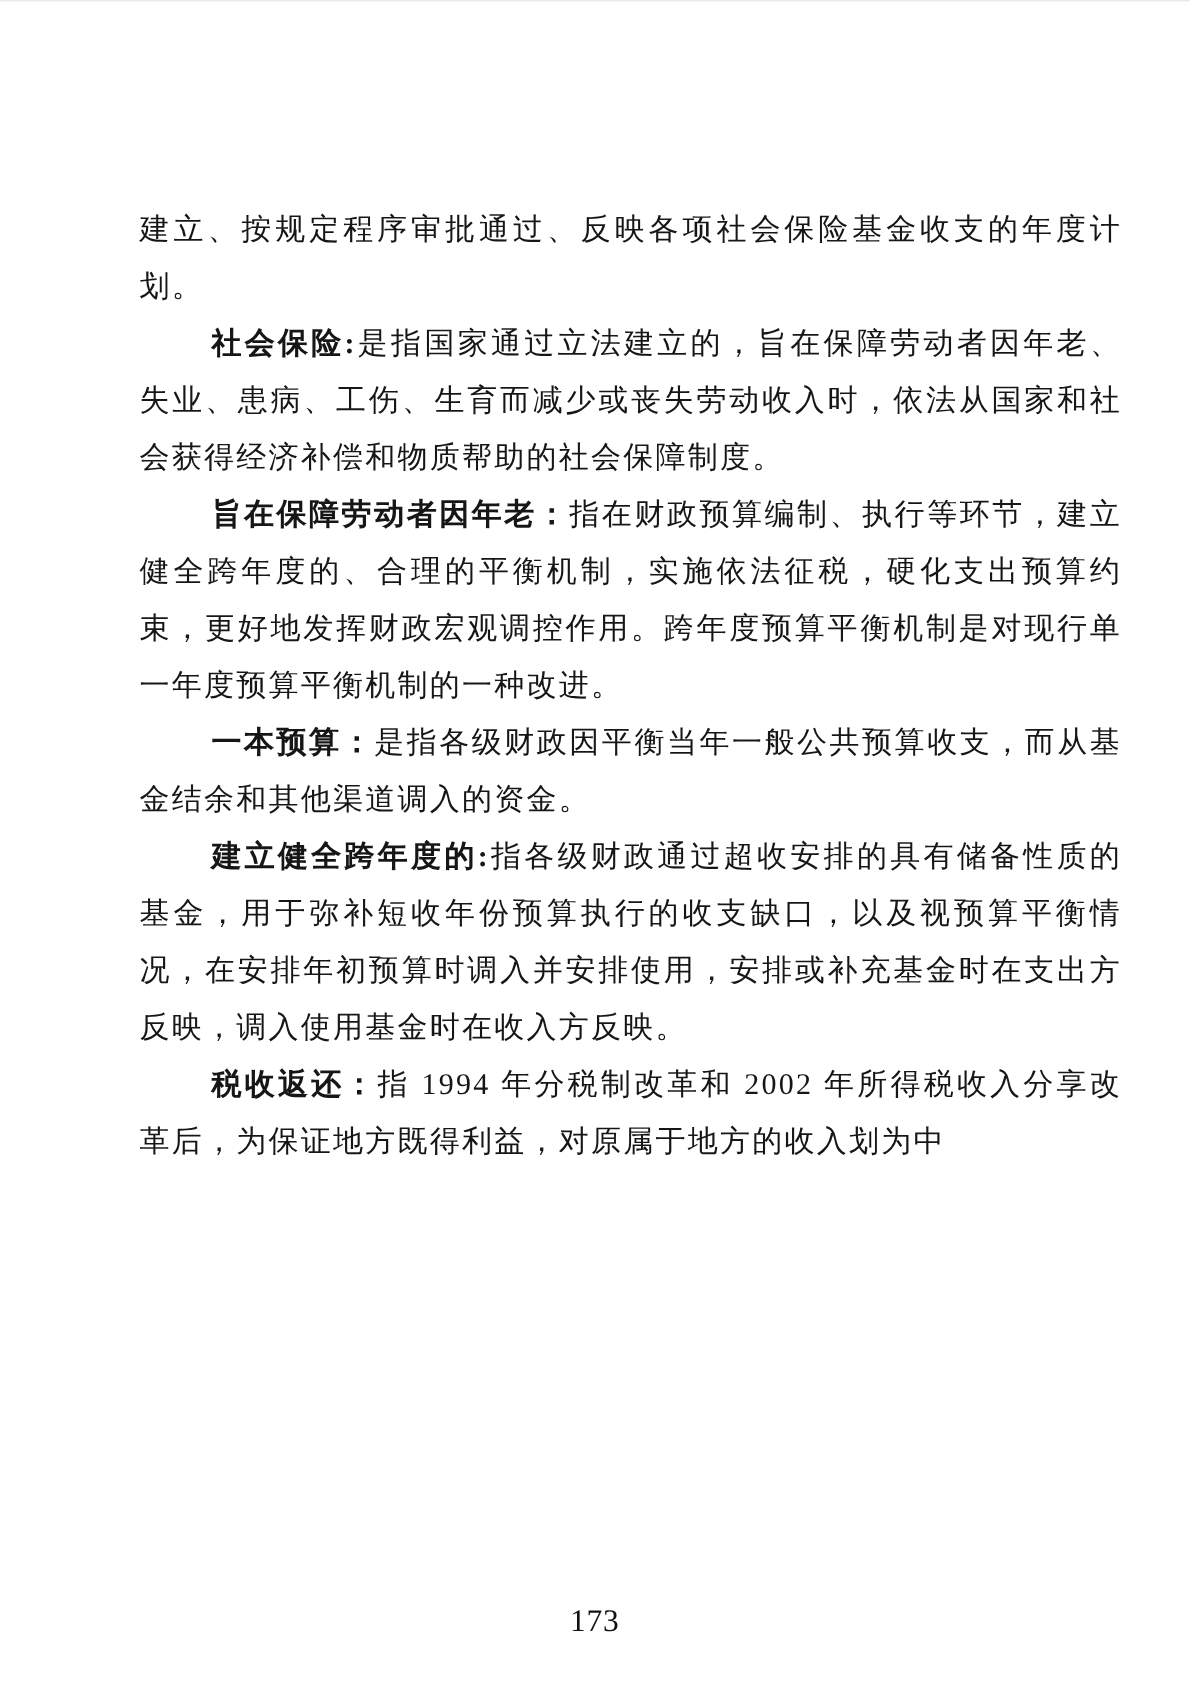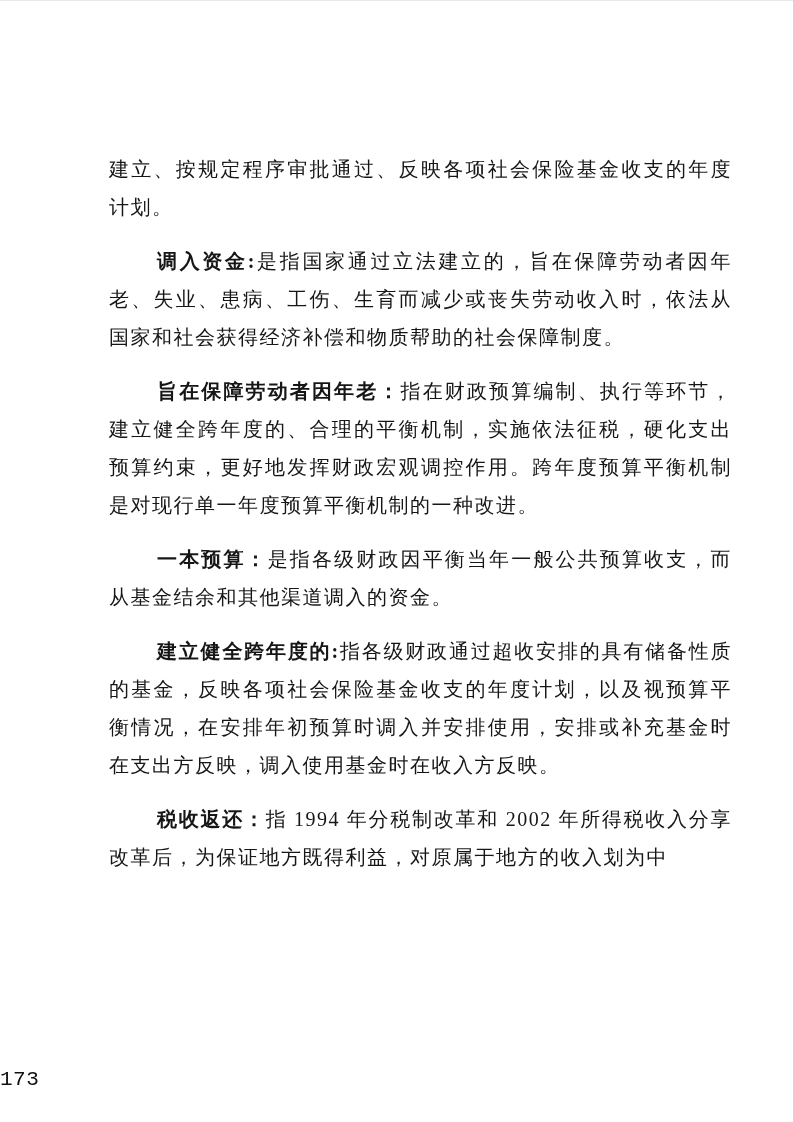--- a/index.html
+++ b/index.html
@@ -26,56 +26,56 @@
     left: 93px;
     top: 134px;
     width: 655px;
     font-size: 20px;
     line-height: 38px;
     letter-spacing: 1.5px;
     color: #161616;
     text-align: justify;
   }
   .para {
-    margin: 16px;
+    margin: 0;
     padding: 0;
   }
   .para.indent {
     text-indent: 48px;
   }
   .term {
     font-weight: 700;
   }
   .page-number {
     position: absolute;
     top: 1068px;
     left: 0;
     width: 100%;
-    text-align: left;
-    font-family: Liberation Mono, monospace;
+    text-align: center;
+    font-family: Liberation Serif, serif;
     font-size: 21px;
     letter-spacing: 0.5px;
     color: #111111;
   }
 </style>
 </head>
 <body>
 
 <div class="scan-edge"></div>
 
 <div class="text-block">
 
   <p class="para"><span>建立、按规定程序审批通过、反映各项社会保险基金收支的年度计划。</span></p>
 
-  <p class="para indent"><span class="term">调入资金</span><span class="term">:</span><span>是指国家通过立法建立的，旨在保障劳动者因年老、失业、患病、工伤、生育而减少或丧失劳动收入时，依法从国家和社会获得经济补偿和物质帮助的社会保障制度。</span></p>
+  <p class="para indent"><span class="term">社会保险</span><span class="term">:</span><span>是指国家通过立法建立的，旨在保障劳动者因年老、失业、患病、工伤、生育而减少或丧失劳动收入时，依法从国家和社会获得经济补偿和物质帮助的社会保障制度。</span></p>
 
 
   <p class="para indent"><span class="term">旨在保障劳动者因年老</span><span class="term">：</span><span>指在财政预算编制、执行等环节，建立健全跨年度的、合理的平衡机制，实施依法征税，硬化支出预算约束，更好地发挥财政宏观调控作用。跨年度预算平衡机制是对现行单一年度预算平衡机制的一种改进。</span></p>
 
   <p class="para indent"><span class="term">一本预算</span><span class="term">：</span><span>是指各级财政因平衡当年一般公共预算收支，而从基金结余和其他渠道调入的资金。</span></p>
 
-  <p class="para indent"><span class="term">建立健全跨年度的</span><span class="term">:</span><span>指各级财政通过超收安排的具有储备性质的基金，反映各项社会保险基金收支的年度计划，以及视预算平衡情况，在安排年初预算时调入并安排使用，安排或补充基金时在支出方反映，调入使用基金时在收入方反映。</span></p>
+  <p class="para indent"><span class="term">建立健全跨年度的</span><span class="term">:</span><span>指各级财政通过超收安排的具有储备性质的基金，用于弥补短收年份预算执行的收支缺口，以及视预算平衡情况，在安排年初预算时调入并安排使用，安排或补充基金时在支出方反映，调入使用基金时在收入方反映。</span></p>
 
   <p class="para indent"><span class="term">税收返还</span><span class="term">：</span><span>指 1994 年分税制改革和 2002 年所得税收入分享改革后，为保证地方既得利益，对原属于地方的收入划为中</span></p>
 
 </div>
 
 <div class="page-number">173</div>
 
 </body></html>

